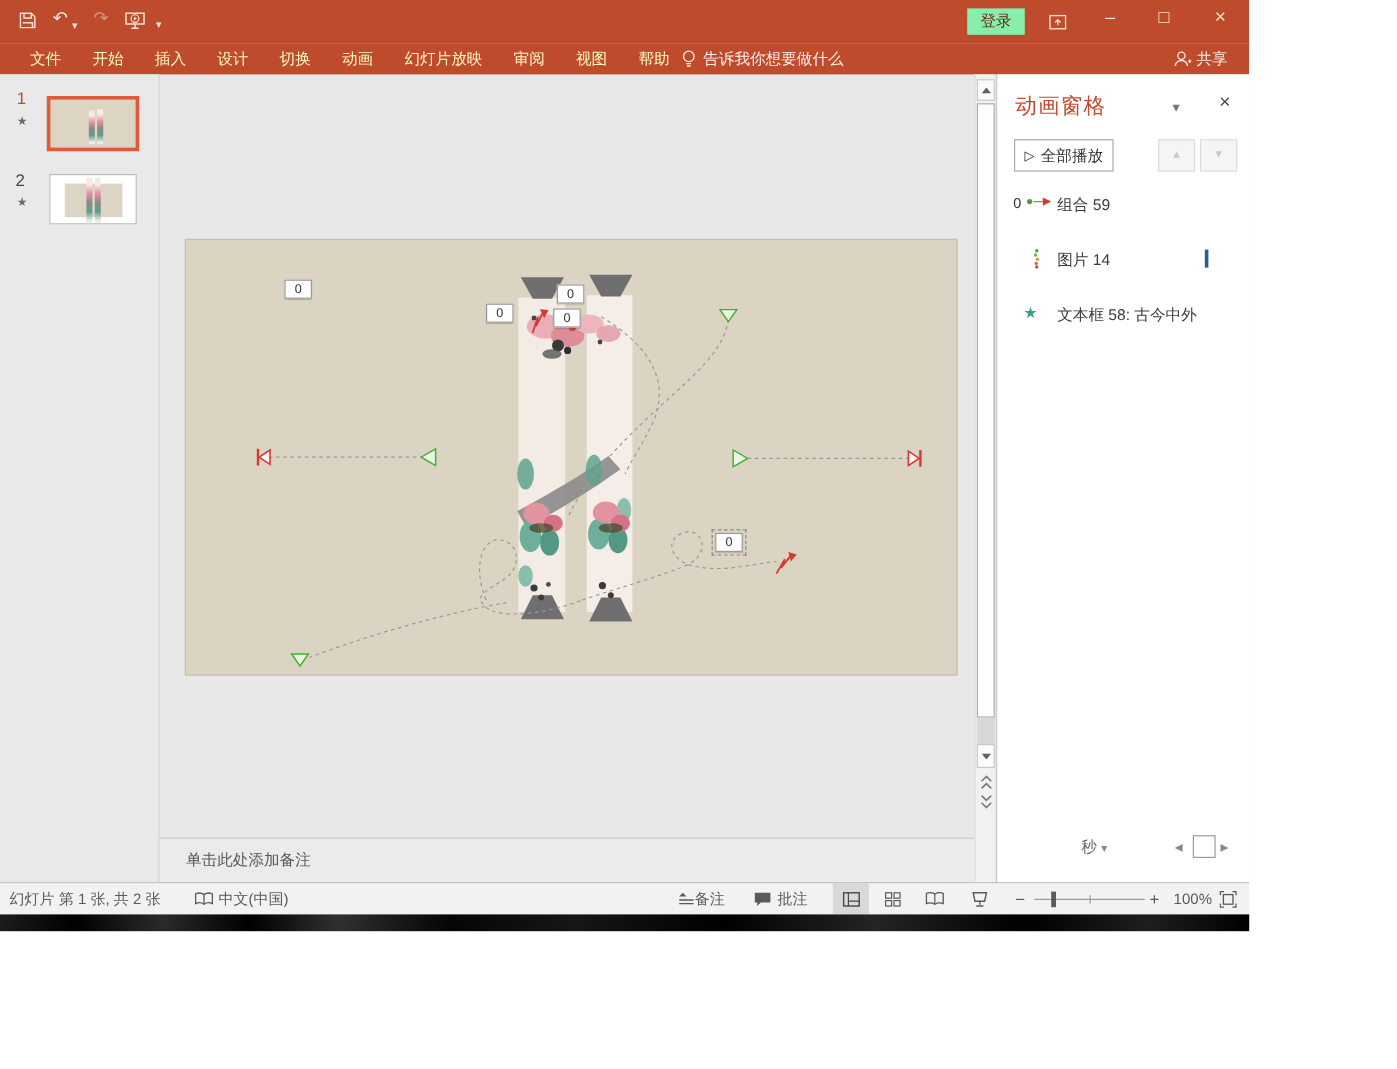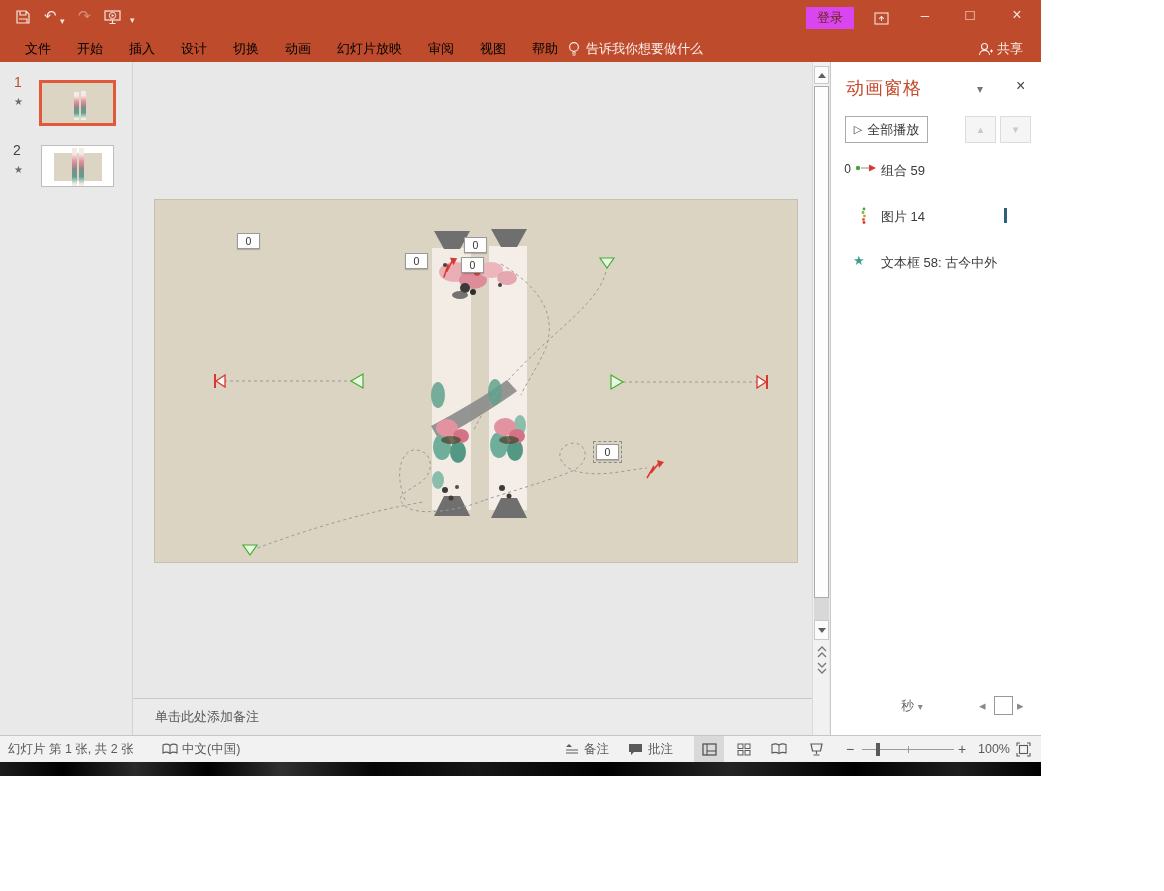--- a/index.html
+++ b/index.html
@@ -4,25 +4,25 @@
 <style>
   html,body{margin:0;padding:0;}
   body{width:1164px;height:891px;background:#ffffff;position:relative;overflow:hidden;
        font-family:"Liberation Sans","DejaVu Sans",sans-serif;-webkit-font-smoothing:antialiased;}
   
   .app{position:absolute;left:0;top:0;width:1041px;height:762px;background:#E8E8E8;overflow:hidden;}
   .titlebar{position:absolute;left:0;top:0;width:1041px;height:36px;background:#BD4B2C;}
   .tabrow{position:absolute;left:0;top:36px;width:1041px;height:26px;background:#BD4B2C;}
   .qat-ic{position:absolute;top:9px;color:#F6E4DC;font-size:15px;line-height:16px;cursor:default;}
   .win-title{position:absolute;left:0;top:10px;width:980px;text-align:center;color:#F6E4DC;font-size:13px;}
-  .login-btn{position:absolute;left:806px;top:7px;width:48px;height:22px;background:#d946ef;color:#6A2615;
+  .login-btn{position:absolute;left:806px;top:7px;width:48px;height:22px;background:#86efac;color:#6A2615;
              font-size:13px;text-align:center;line-height:22px;}
   .winctl{position:absolute;top:0;width:34px;height:30px;color:#F6E4DC;text-align:center;line-height:30px;font-size:15px;}
   .tabs{position:absolute;left:12px;top:0;height:26px;display:flex;}
-  .tab{padding:0 13px;line-height:25px;font-size:13px;color:#000000;white-space:nowrap;}
+  .tab{padding:0 13px;line-height:25px;font-size:13px;color:#fef9c3;white-space:nowrap;}
   .tellme{position:absolute;left:568px;top:0;height:26px;display:flex;align-items:center;color:#FBEFEA;font-size:13px;gap:6px;}
   .share{position:absolute;left:978px;top:0;height:26px;display:flex;align-items:center;color:#FBEFEA;font-size:13px;gap:4px;}
   
   .left-panel{position:absolute;left:0;top:62px;width:133px;height:673px;background:#E9E9E9;border-right:1px solid #D2D2D2;box-sizing:border-box;}
   .slide-num{position:absolute;font-size:14px;color:#444;}
   .slide-star{position:absolute;font-size:10px;color:#6B6B6B;}
   .thumb{position:absolute;box-sizing:border-box;overflow:hidden;}
   .mini-strip{position:absolute;width:5px;background:linear-gradient(#F3ECE6 0%,#F3ECE6 15%,#E78FA0 35%,#8A8A8A 55%,#5DA08C 75%,#F3ECE6 95%);}
   
   .canvas{position:absolute;left:154px;top:199px;width:642px;height:362px;background:#DCD4C3;border:1px solid #C8C0AF;box-sizing:content-box;}
@@ -326,21 +326,21 @@
   <div class="statusbar">
     <span class="sb" style="left:8px;">幻灯片 第 1 张, 共 2 张</span>
     <span class="sb" style="left:162px;top:7px;height:14px;">
       <svg width="16" height="13" viewBox="0 0 16 13">
           <path d="M1,2 C3,1 6,1 8,2.5 C10,1 13,1 15,2 V10 C13,9 10,9 8,10.5 C6,9 3,9 1,10 Z" fill="none" stroke="#5A5A5A" stroke-width="1.1"></path>
           <path d="M8,2.5 V10.5" stroke="#5A5A5A" stroke-width="1.1"></path>
         </svg>
     </span>
     <span class="sb" style="left:182px;">中文(中国)</span>
 
-    <span class="sb" style="left:565px;display:flex;align-items:center;gap:5px;">
+    <span class="sb" style="left:565px;display:flex;align-items:center;">
       <svg width="14" height="12" viewBox="0 0 14 12">
           <path d="M1,4 L4,1 L7,4 Z" fill="#5A5A5A"></path>
           <path d="M1,7 h12 M1,10 h12" stroke="#5A5A5A" stroke-width="1.2"></path>
         </svg>
       <span>备注</span>
     </span>
     <span class="sb" style="left:628px;display:flex;align-items:center;gap:5px;">
       <svg width="15" height="13" viewBox="0 0 15 13">
           <path d="M1,1 h13 v8 h-8 l-3,3 v-3 h-2 z" fill="#5A5A5A"></path>
         </svg>

